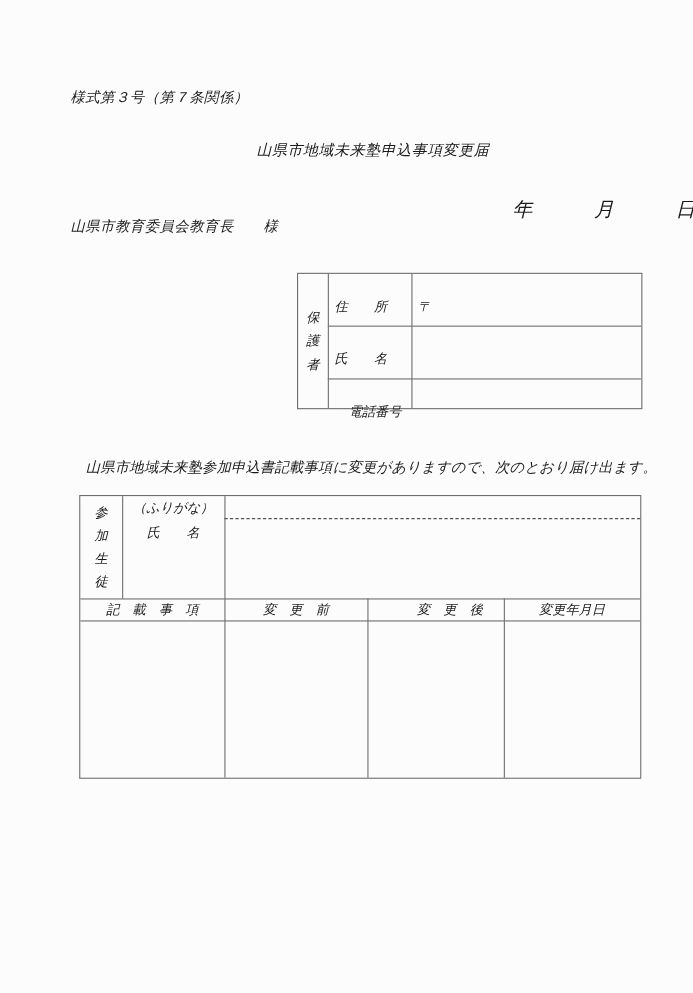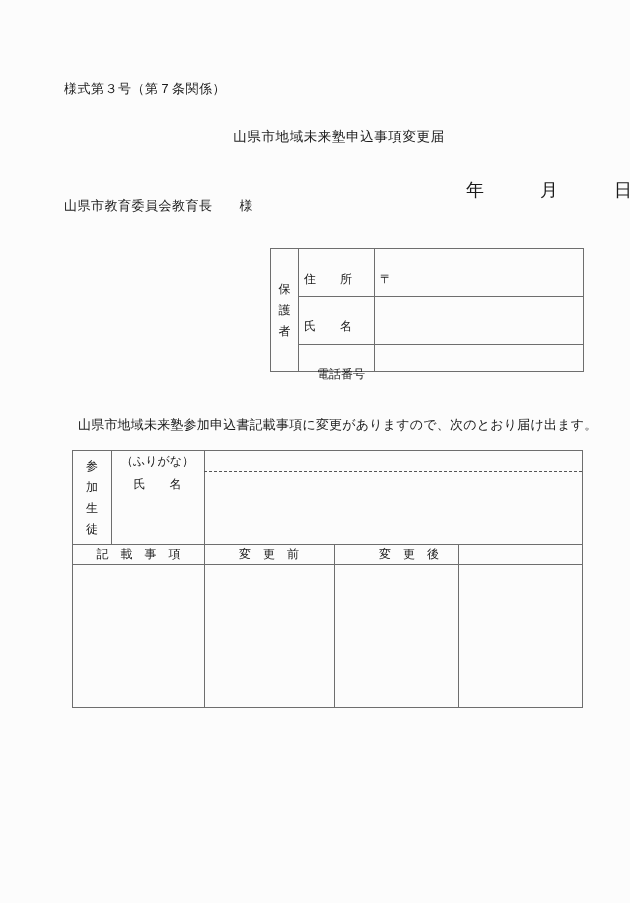--- a/index.html
+++ b/index.html
@@ -13,20 +13,21 @@
     position: relative;
     font-family: "DejaVu Serif", "Liberation Serif", serif;
     color: #1a1a1a;
     background: #fdfdfd;
     overflow: hidden;
   }
   .page {
     position: absolute;
     inset: 0;
     background: #fcfcfc;
+    font-style: italic;
   }
 
   
   .form-no {
     position: absolute;
     left: 64px;
     top: 80px;
     font-size: 13px;
     letter-spacing: 0.5px;
     white-space: pre;
@@ -184,20 +185,21 @@
 
     <div class="cell center" style="left:38px; top:0; width:93px; height:20px;">（ふりがな）</div>
     <div class="cell left" style="left:131px; top:0; width:378px; height:20px;"></div>
 
     <div class="cell center" style="left:38px; top:20px; width:93px; height:26px;">氏　　名</div>
     <div class="cell left" style="left:131px; top:20px; width:378px; height:73px;"></div>
 
     <div class="cell center" style="left:0; top:93px; width:131px; height:20px;">記　載　事　項</div>
     <div class="cell center" style="left:131px; top:93px; width:130px; height:20px;">変　更　前</div>
     <div class="cell center" style="left:274px; top:93px; width:124px; height:20px;">変　更　後</div>
+    <div class="cell center" style="left:385px; top:93px; width:124px; height:20px;">変更年月日</div>
 
     <div class="cell left" style="left:0; top:113px; width:131px; height:143px;"></div>
     <div class="cell left" style="left:131px; top:113px; width:130px; height:143px;"></div>
     <div class="cell left" style="left:261px; top:113px; width:124px; height:143px;"></div>
     <div class="cell left" style="left:385px; top:113px; width:124px; height:143px;"></div>
   </div>
 
 </div>
 
 </body></html>

